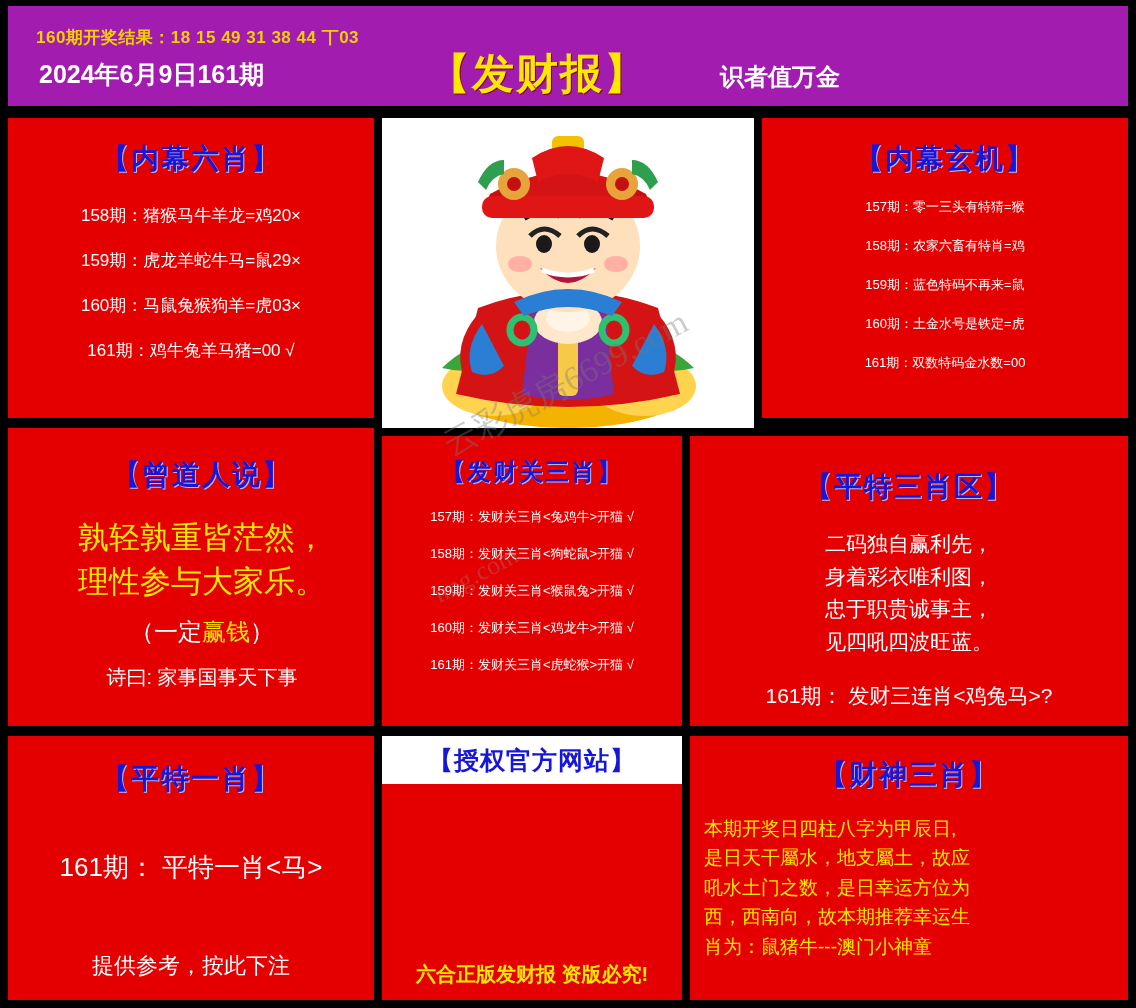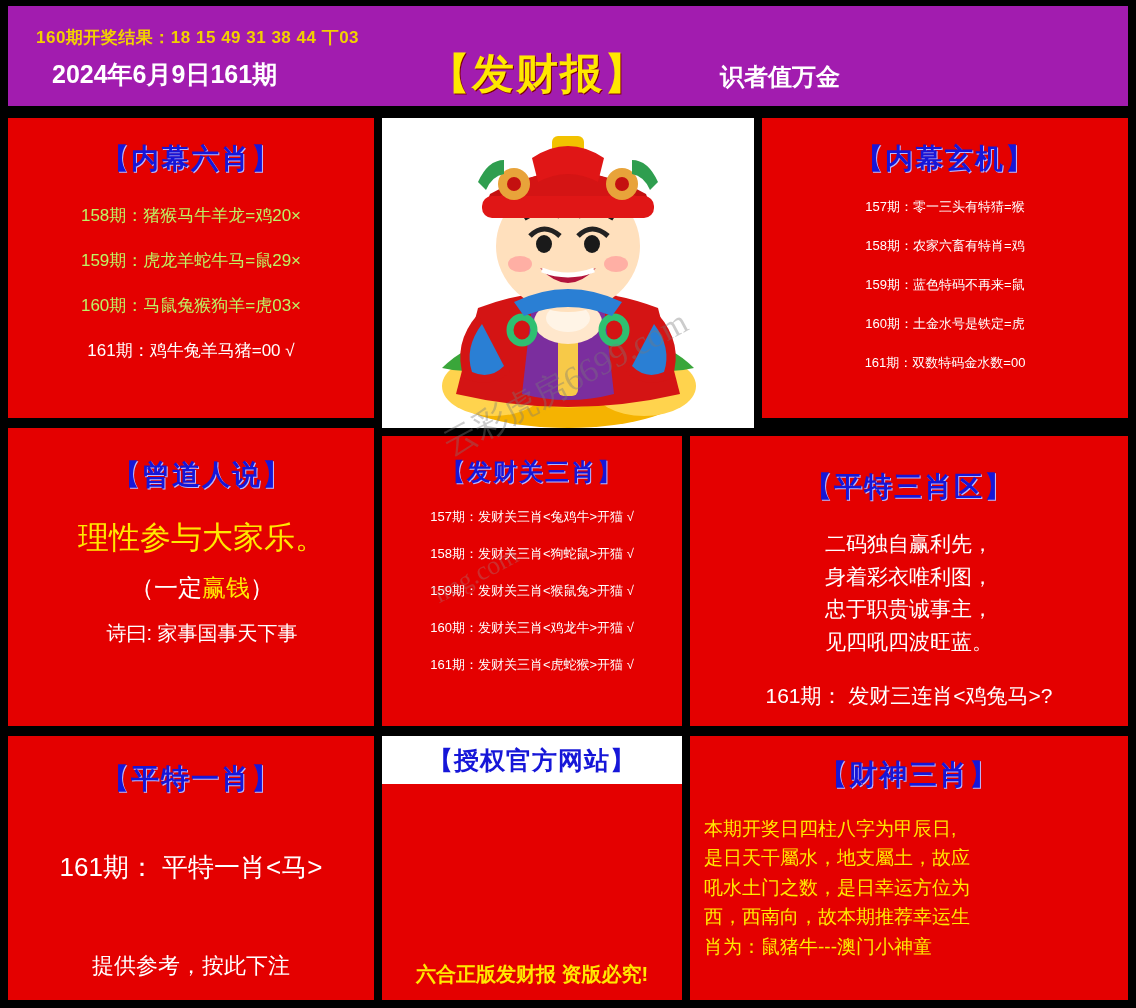--- a/index.html
+++ b/index.html
@@ -27,21 +27,21 @@
     position: absolute;
     left: 28px; top: 20px;
     font-size: 17px;
     font-weight: bold;
     color: #f2d000;
     letter-spacing: 0.5px;
     white-space: nowrap;
   }
   .date-line {
     position: absolute;
-    left: 44px; top: 52px;
+    left: 31px; top: 52px;
     font-size: 25px;
     font-weight: bold;
     color: #ffffff;
     white-space: nowrap;
   }
   .masthead {
     position: absolute;
     left: 420px; top: 40px;
     font-size: 42px;
     font-weight: bold;
@@ -77,21 +77,21 @@
   #p-neimu6 { left: 8px; top: 118px; width: 366px; height: 300px; }
   #p-neimu6 .panel-title { margin-top: 22px; }
   .list-6 { margin-top: 26px; }
   .list-6 .row {
     font-size: 17px;
     color: #ffffff;
     text-align: center;
     margin-bottom: 22px;
     white-space: nowrap;
   }
-  .list-6 .row.y { color: #bef264; }
+  .list-6 .row.y { color: #ffffff; }
 
   #p-mascot {
     left: 382px; top: 118px; width: 372px; height: 310px;
     background: #ffffff;
   }
   .mascot-wrap { position: relative; width: 100%; height: 100%; }
 
   #p-xuanji { left: 762px; top: 118px; width: 366px; height: 300px; }
   #p-xuanji .panel-title { margin-top: 22px; }
   .list-x { margin-top: 20px; }
@@ -330,20 +330,21 @@
       <div class="row">158期：农家六畜有特肖=鸡</div>
       <div class="row">159期：蓝色特码不再来=鼠</div>
       <div class="row">160期：土金水号是铁定=虎</div>
       <div class="row">161期：双数特码金水数=00</div>
     </div>
   </div>
 
   <div class="panel" id="p-zengdao">
     <div class="panel-title">【曾道人说】</div>
     <div class="poem">
+      <div>孰轻孰重皆茫然，</div>
       <div>理性参与大家乐。</div>
     </div>
     <div class="poem-sub">
       <span>（一定</span><span class="hl">赢钱</span><span>）</span>
     </div>
     <div class="poem-foot">诗曰: 家事国事天下事</div>
   </div>
 
   <div class="panel" id="p-facai3">
     <div class="panel-title">【发财关三肖】</div>

